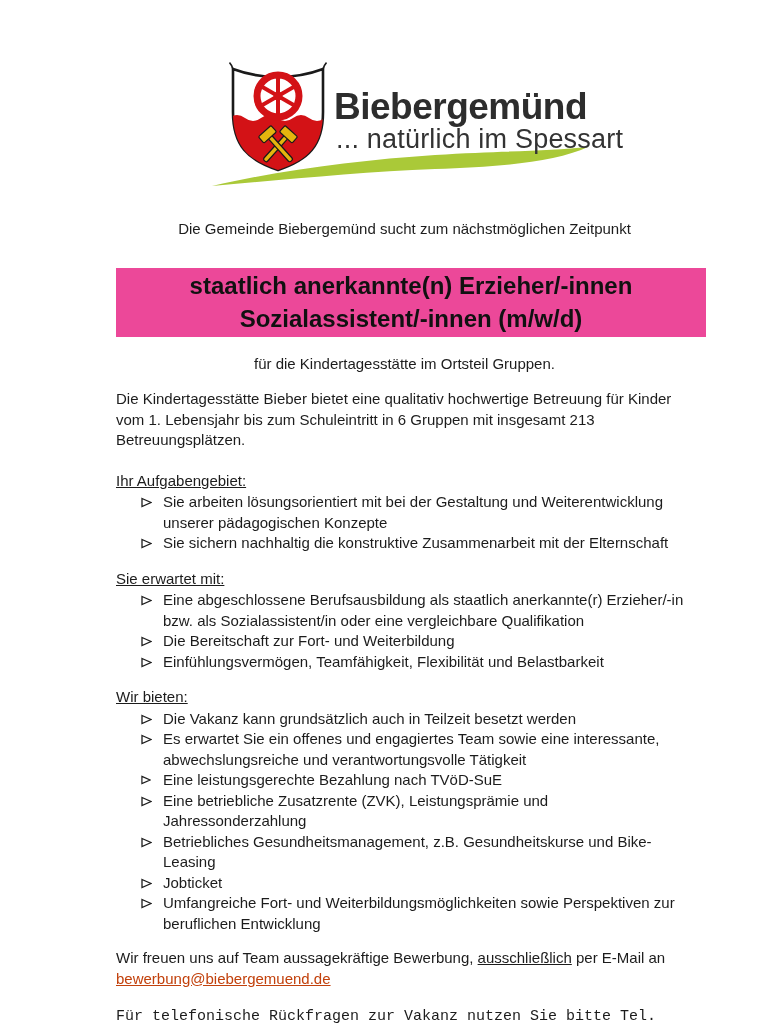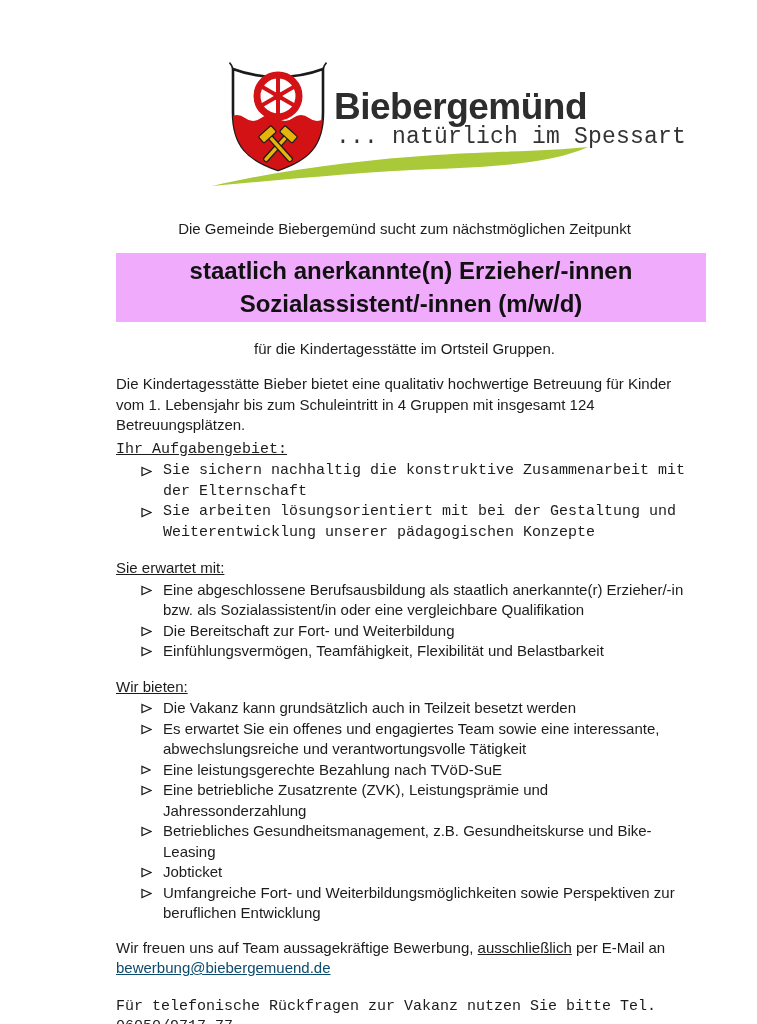--- a/index.html
+++ b/index.html
@@ -15,56 +15,56 @@
   
   .header { position:relative; height:210px; }
   .swoosh-svg { position:absolute; left:210px; top:140px; }
   .crest-svg  { position:absolute; left:229px; top:60px; }
   .brand-name {
     position:absolute; left:334px; top:86px;
     font-size:37px; font-weight:bold; letter-spacing:-0.5px; color:#2d2d2d;
   }
   .brand-tagline {
     position:absolute; left:336px; top:124px;
-    font-size:23px; color:#333333; letter-spacing:0.2px;font-family:Liberation Mono, monospace;
+    font-size:27px; color:#333333; letter-spacing:0.2px;
   }
 
   
   .content { padding:0 64px 0 116px; font-size:15px; line-height:20.5px; }
 
   .intro { margin-top:10px; text-align:center; line-height:18px; }
 
   .banner {
-    margin-top:15px; margin-right:-13px;
-    background:#f0abfc;
+    margin-top:30px; margin-right:-13px;
+    background:#ec4899;
     text-align:center; padding:2px 0;
   }
   .banner .t-line {
     font-size:24px; font-weight:bold; line-height:32.5px; color:#111111;
   }
 
   .subtitle { margin-top:18px; text-align:center; line-height:18px; }
 
   .para { margin-top:16px; }
 
   .section { margin-top:15px; }
-  .section.first { margin-top:4px;font-family:Liberation Mono, monospace; }
+  .section.first { margin-top:20px; }
   .sec-heading { text-decoration:underline; margin-bottom:1px; }
 
   ul.joblist { list-style:none; padding-left:25px; }
   ul.joblist li { display:flex; align-items:flex-start; }
   .bullet {
     flex:0 0 auto; width:22px; padding-top:5px;
   }
   .bullet svg { display:block; }
   .li-text { flex:1 1 auto; }
 
   .closing { margin-top:14px; }
   .u { text-decoration:underline; }
-  a.email { color:#0c4a6e; text-decoration:underline; cursor:pointer; }
+  a.email { color:#c2410c; text-decoration:underline; cursor:pointer; }
 
   .contact { margin-top:18px;font-family:Liberation Mono, monospace; }
 </style>
 </head>
 <body>
 
 <div class="header">
 
   <svg class="swoosh-svg" width="380" height="48" viewBox="0 0 380 48" aria-hidden="true">
     <path d="M2,46 C70,30 150,20 225,15 C295,11 340,11 378,7
@@ -116,40 +116,40 @@
 
   <p class="intro">Die Gemeinde Biebergemünd sucht zum nächstmöglichen Zeitpunkt</p>
 
   <div class="banner">
     <div class="t-line">staatlich anerkannte(n) Erzieher/-innen</div>
     <div class="t-line">Sozialassistent/-innen (m/w/d)</div>
   </div>
 
   <p class="subtitle">für die Kindertagesstätte im Ortsteil Gruppen.</p>
 
-  <p class="para">Die Kindertagesstätte Bieber bietet eine qualitativ hochwertige Betreuung für Kinder vom 1. Lebensjahr bis zum Schuleintritt in 4 Gruppen mit insgesamt 124 Betreuungsplätzen.</p>
+  <p class="para">Die Kindertagesstätte Bieber bietet eine qualitativ hochwertige Betreuung für Kinder vom 1. Lebensjahr bis zum Schuleintritt in 6 Gruppen mit insgesamt 213 Betreuungsplätzen.</p>
 
   <div class="section first">
     <div class="sec-heading">Ihr Aufgabengebiet:</div>
     <ul class="joblist">
       <li>
         <span class="bullet">
             <svg width="11" height="11" viewBox="0 0 11 11">
               <path d="M1,1.5 L10,5.5 L1,9.5 Z" fill="#ffffff" stroke="#1c1c1c" stroke-width="1.3"></path>
             </svg>
           </span>
+        <span class="li-text">Sie arbeiten lösungsorientiert mit bei der Gestaltung und Weiterentwicklung unserer pädagogischen Konzepte</span>
+      </li>
+      <li>
+        <span class="bullet">
+            <svg width="11" height="11" viewBox="0 0 11 11">
+              <path d="M1,1.5 L10,5.5 L1,9.5 Z" fill="#ffffff" stroke="#1c1c1c" stroke-width="1.3"></path>
+            </svg>
+          </span>
         <span class="li-text">Sie sichern nachhaltig die konstruktive Zusammenarbeit mit der Elternschaft</span>
-      </li>
-      <li>
-        <span class="bullet">
-            <svg width="11" height="11" viewBox="0 0 11 11">
-              <path d="M1,1.5 L10,5.5 L1,9.5 Z" fill="#ffffff" stroke="#1c1c1c" stroke-width="1.3"></path>
-            </svg>
-          </span>
-        <span class="li-text">Sie arbeiten lösungsorientiert mit bei der Gestaltung und Weiterentwicklung unserer pädagogischen Konzepte</span>
       </li>
     </ul>
   </div>
 
   <div class="section">
     <div class="sec-heading">Sie erwartet mit:</div>
     <ul class="joblist">
       <li>
         <span class="bullet">
             <svg width="11" height="11" viewBox="0 0 11 11">

